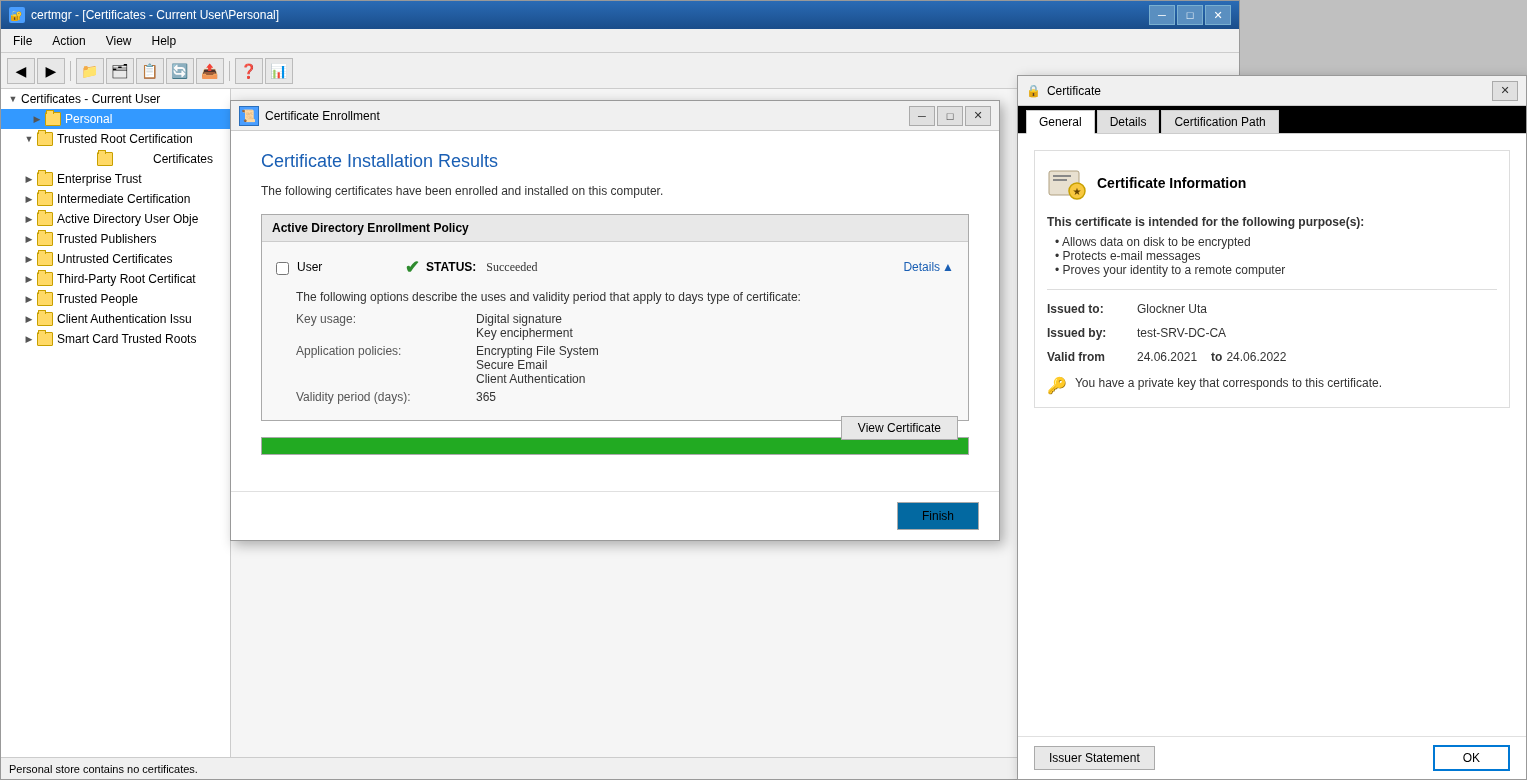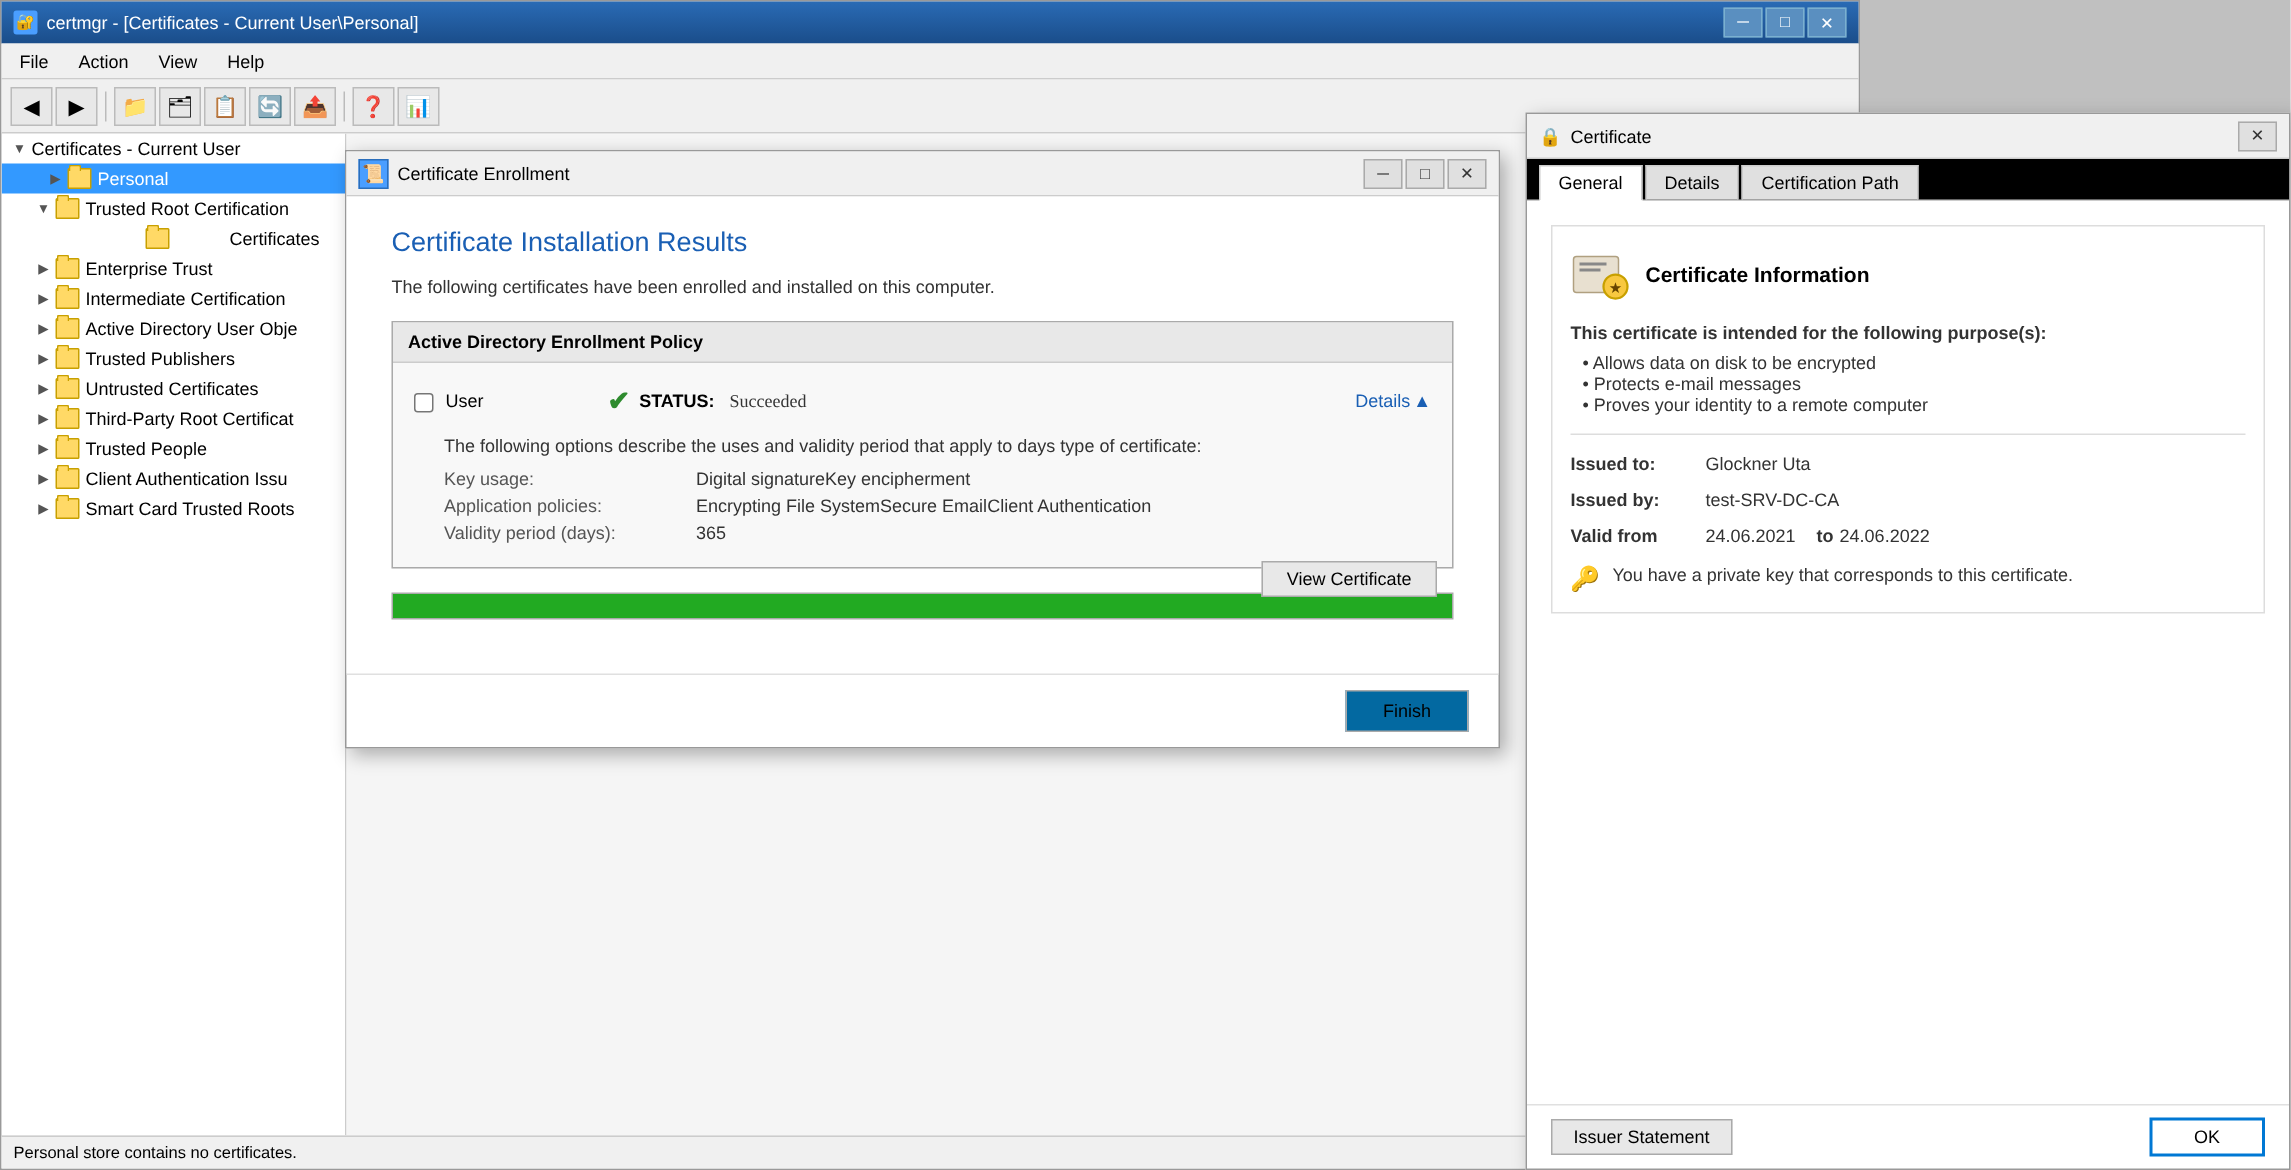--- a/index.html
+++ b/index.html
@@ -286,32 +286,32 @@
 
     .cert-details-grid {
       margin-top: 6px;
       margin-left: 24px;
       font-size: 12px;
       color: #333;
     }
 
     .detail-row {
       display: flex;
-      gap: 8px;
+      gap: 20px;
       margin-bottom: 4px;
     }
 
     .detail-label {
       min-width: 160px;
       color: #555;
     }
 
     .detail-values {
       display: flex;
-      flex-direction: row;
+      flex-direction: column;
     }
 
     .progress-bar-container {
       height: 18px;
       background: #e0e0e0;
       border: 1px solid #aaa;
       margin: 0 0 16px 0;
     }
 
     .progress-bar-fill {

